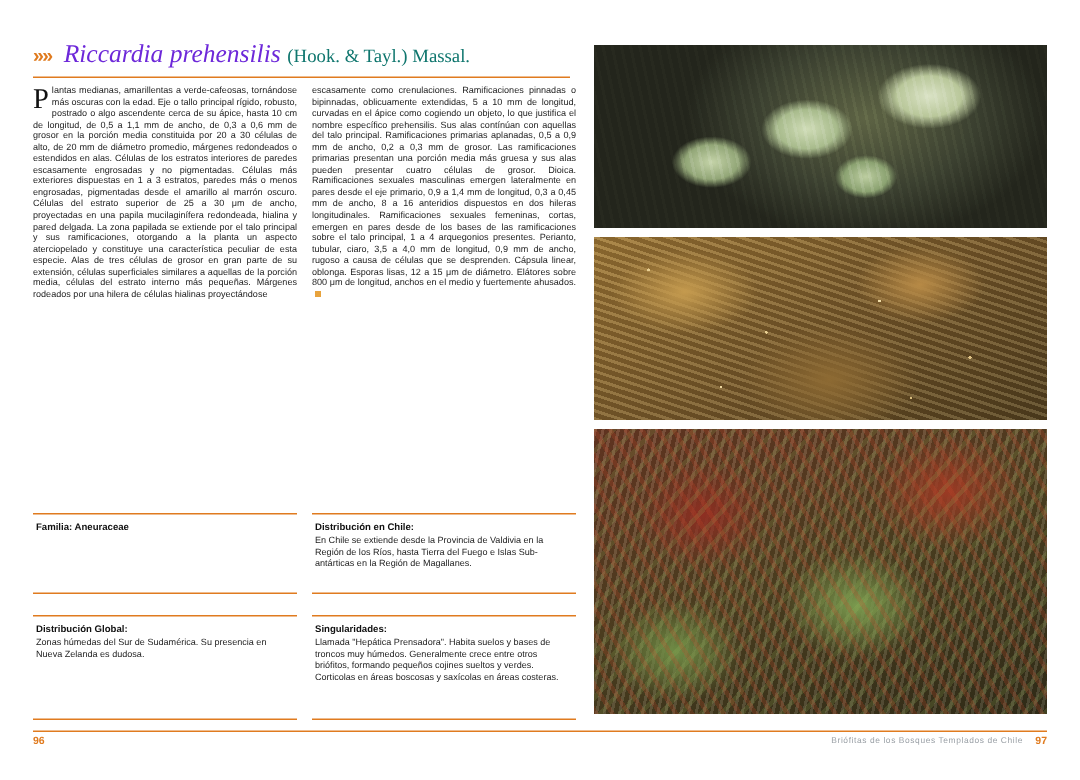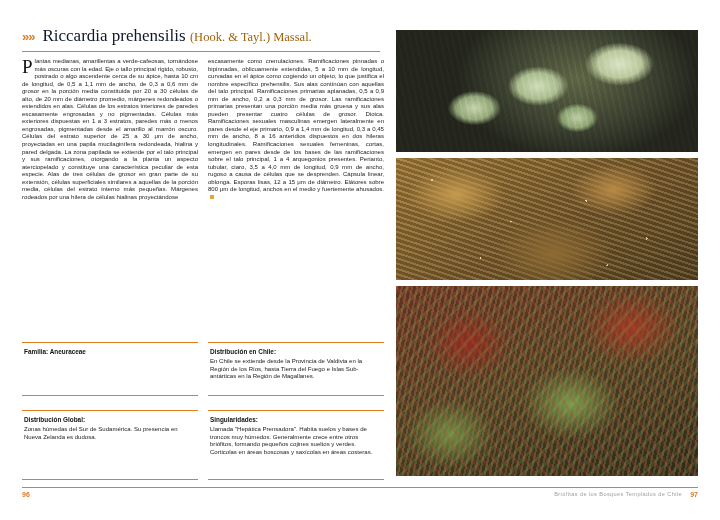--- a/index.html
+++ b/index.html
@@ -25,29 +25,30 @@
   .chev{
     color:#e07b1f;
     font-size:13px;
     letter-spacing:-1px;
     line-height:14px;
     padding-top:4px;
     font-weight:bold;
   }
   .sp-name{
     font-family:"Liberation Serif", serif;
+    font-style:italic;
     font-size:17px;
-    color:#0f172a;
+    color:#6d28d9;
     line-height:19px;
   }
   .sp-auth{
     font-family:"Liberation Serif", serif;
     font-style:normal;
     font-size:12.5px;
-    color:#a16207;
+    color:#0f766e;
   }
   .title-rule{
     position:absolute;
     left:22px; top:51px; width:358px;
     border-bottom:1px solid #e07b1f;
   }
 
   
   .cols{
     position:absolute;

